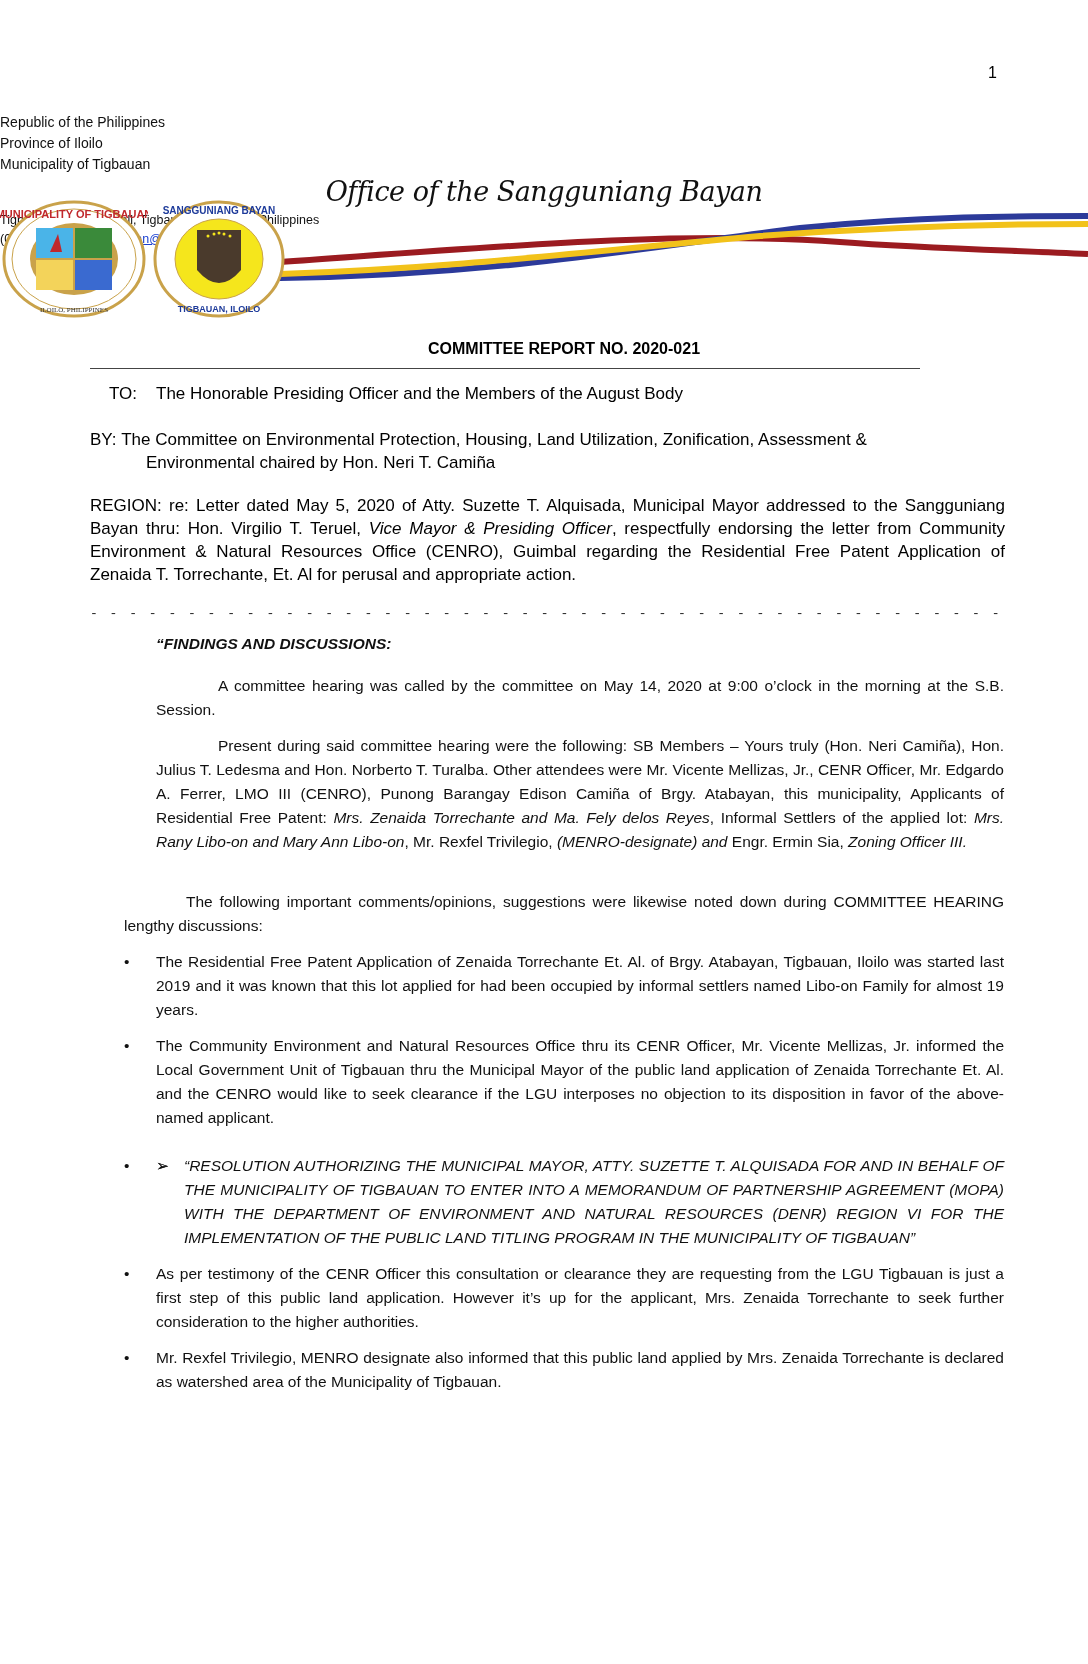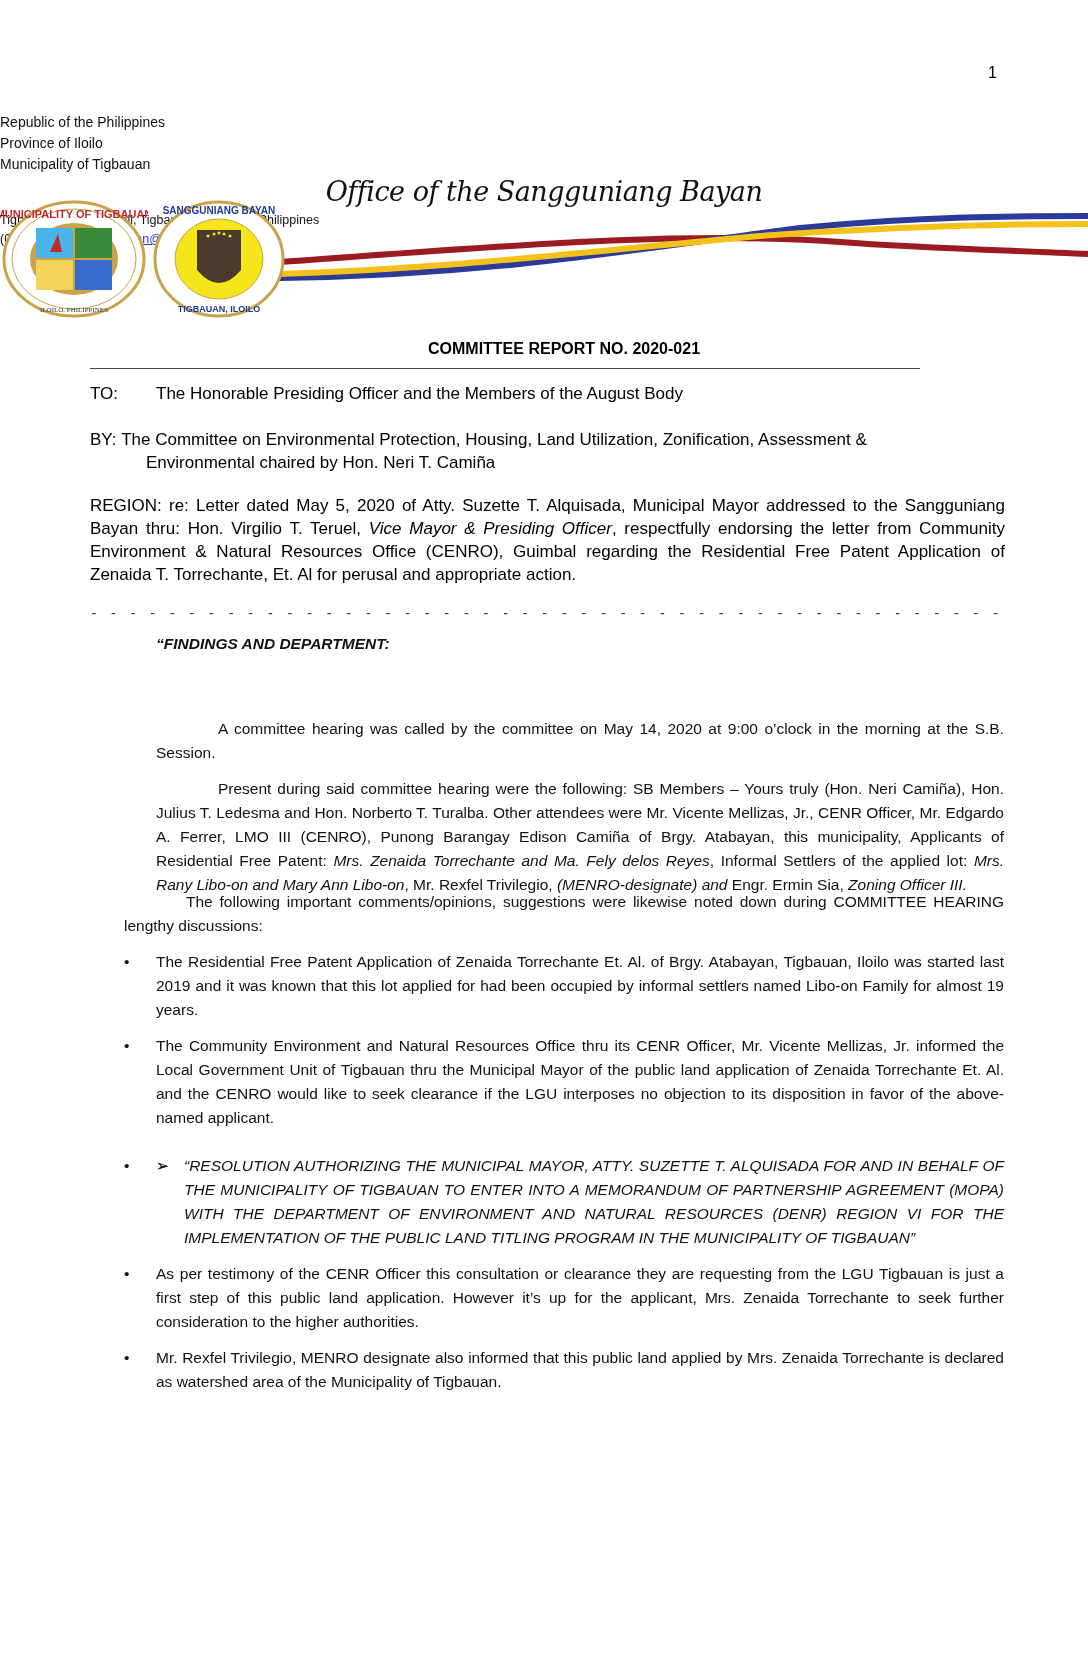--- a/index.html
+++ b/index.html
@@ -8,29 +8,29 @@
     .page-num { left: 988px; top: 64px; font-family: "Liberation Sans", sans-serif; font-size: 16px; }
     .hdr-line { left: 0; width: 1088px; text-align: left; font-family: "Liberation Sans", sans-serif; font-size: 14px; color: #111; }
     .office { left: 0; width: 1088px; text-align: center; top: 176px; font-family: "DejaVu Serif", serif; font-style: italic; font-size: 27px; color: #111; letter-spacing: -0.5px; }
     .addr { font-size: 12.5px; }
     .email { color: #1a3fd0; text-decoration: underline; }
     .ribbon { left: 280px; top: 210px; }
     .seal { top: 200px; }
     .report-title { left: 0; width: 1088px; top: 340px; text-align: center; font-family: "Liberation Sans", sans-serif; font-weight: bold; font-size: 16px; margin-left: 20px; }
     .rule { left: 90px; top: 368px; width: 830px; border-top: 1px solid #444; }
     .arial { font-family: "Liberation Sans", sans-serif; font-size: 17px; line-height: 23px; }
-    .to-row { left: 90px; top: 382px; }
+    .to-row { left: 90px; top: 382px; text-align: center; }
     .to-row .lbl { display: inline-block; width: 66px; }
     .by-block { left: 90px; top: 428px; width: 915px; }
     .by-block .cont { padding-left: 56px; }
     .subj-block { left: 90px; top: 494px; width: 915px; text-align: justify; }
     .dashes { left: 90px; top: 606px; width: 915px; font-family: "Liberation Mono", monospace; font-size: 13px; letter-spacing: 2px; white-space: nowrap; overflow: hidden; color: #222; }
     .body-font { font-family: "Liberation Sans", sans-serif; font-size: 15.5px; line-height: 24px; color: #111; }
     .findings-head { left: 156px; top: 632px; font-weight: bold; font-style: italic; }
-    .para { left: 156px; width: 848px; text-align: justify; margin-top: 43px; }
+    .para { left: 156px; width: 848px; text-align: justify; }
     .para .indent { display: inline-block; width: 62px; }
     .para2 { left: 124px; width: 880px; text-align: justify; }
     .bullets { left: 124px; width: 880px; margin: 0; padding: 0; list-style: none; }
     .bullet { position: relative; padding-left: 32px; text-align: justify; }
     .bullet .dot { position: absolute; left: 0; top: 0; }
     .sub { padding-left: 60px; position: relative; text-align: justify; font-style: italic; }
     .sub .arrow { position: absolute; left: 32px; top: 0; font-style: normal; }
     i { font-style: italic; }
   </style>
 </head>
@@ -92,21 +92,21 @@
   <div class="cont">Environmental chaired by  Hon. Neri T. Camiña</div>
 </div>
 
 <div class="abs arial subj-block">
   <span>REGION:</span>
   <span>re: Letter dated May 5, 2020 of Atty. Suzette T. Alquisada, Municipal Mayor addressed to the Sangguniang Bayan thru: Hon. Virgilio T. Teruel, </span><i>Vice Mayor &amp; Presiding Officer</i><span>, respectfully endorsing the letter from Community Environment &amp; Natural Resources Office (CENRO), Guimbal regarding the Residential Free Patent Application of  Zenaida T. Torrechante, Et. Al for perusal and appropriate action.</span>
 </div>
 
 <div class="abs dashes">- - - - - - - - - - - - - - - - - - - - - - - - - - - - - - - - - - - - - - - - - - - - - - - - - - - - - - - - - - - - - - - - - - - - - - - - - - - - - - - - - -</div>
 
-<div class="abs body-font findings-head">“FINDINGS AND DEPARTMENT:</div>
+<div class="abs body-font findings-head">“FINDINGS AND DISCUSSIONS:</div>
 
 <div class="abs body-font para" style="top:628px; margin-top:0; top:630px"></div>
 
 <div class="abs body-font para" style="top:628px"></div>
 
 <div class="abs body-font para" style="top:629px"></div>
 
 <div class="abs body-font para" style="top:628px"></div>
 
 <div class="abs body-font para" style="top:628px"></div>

